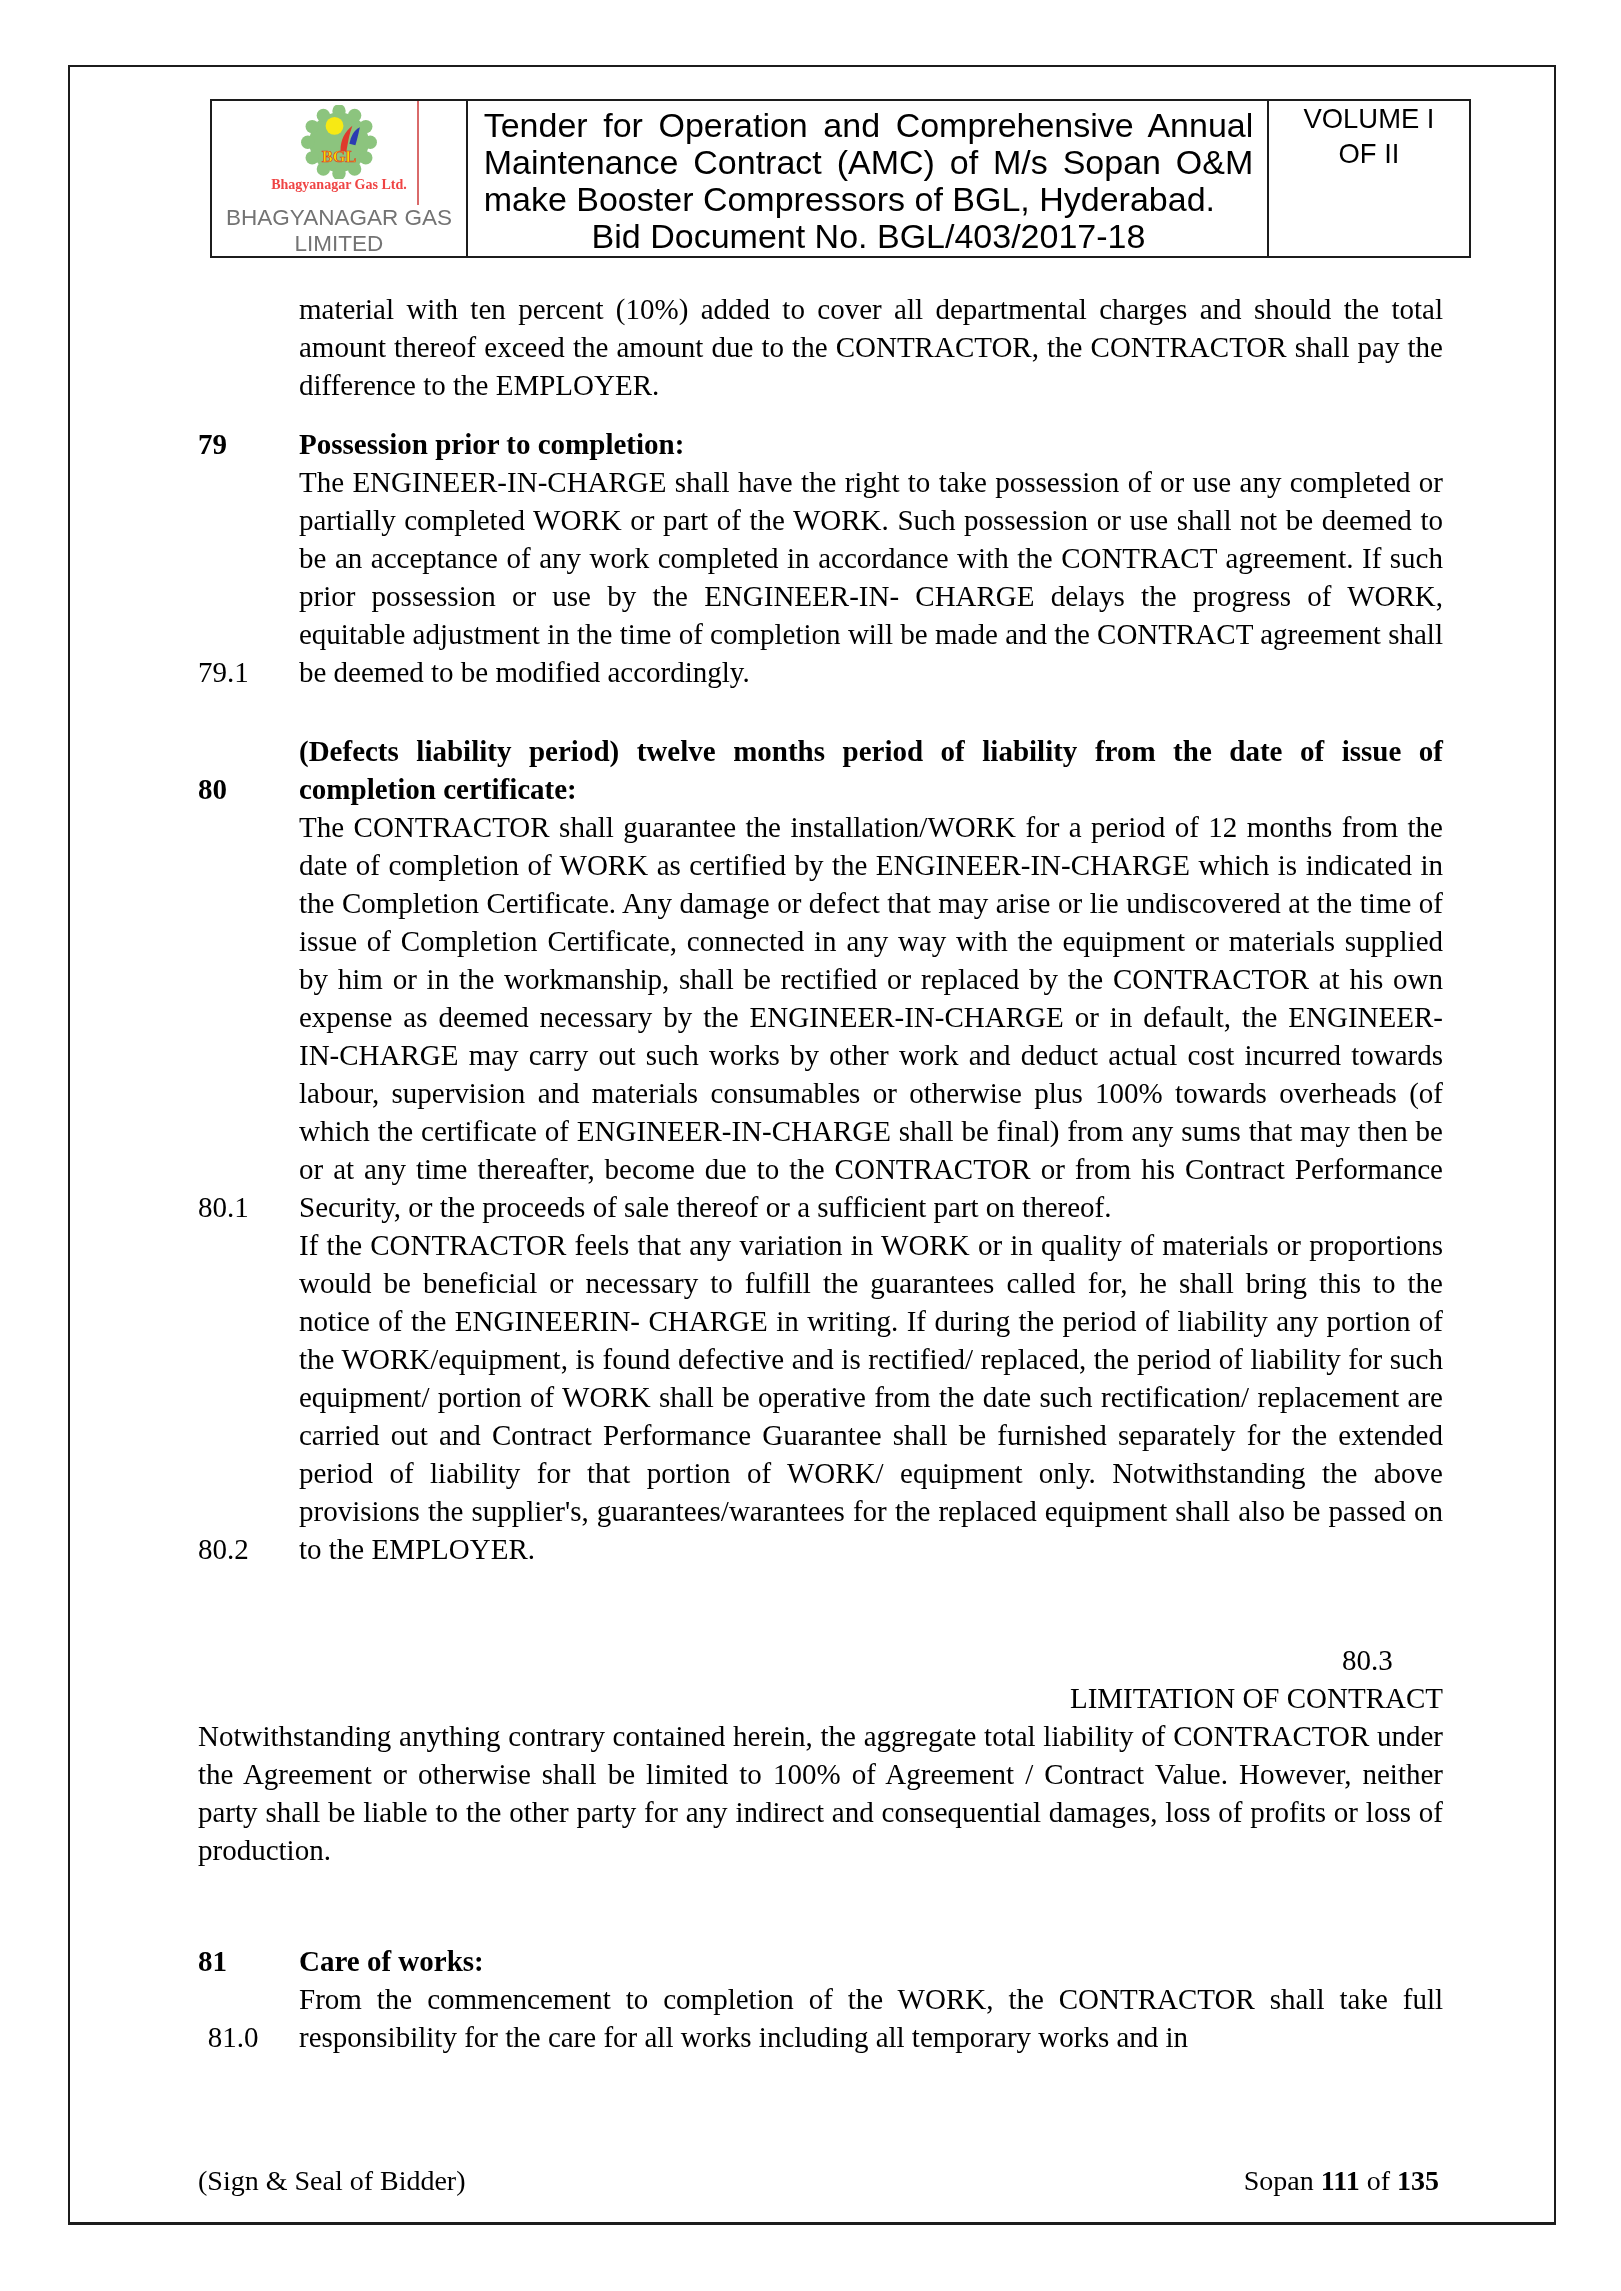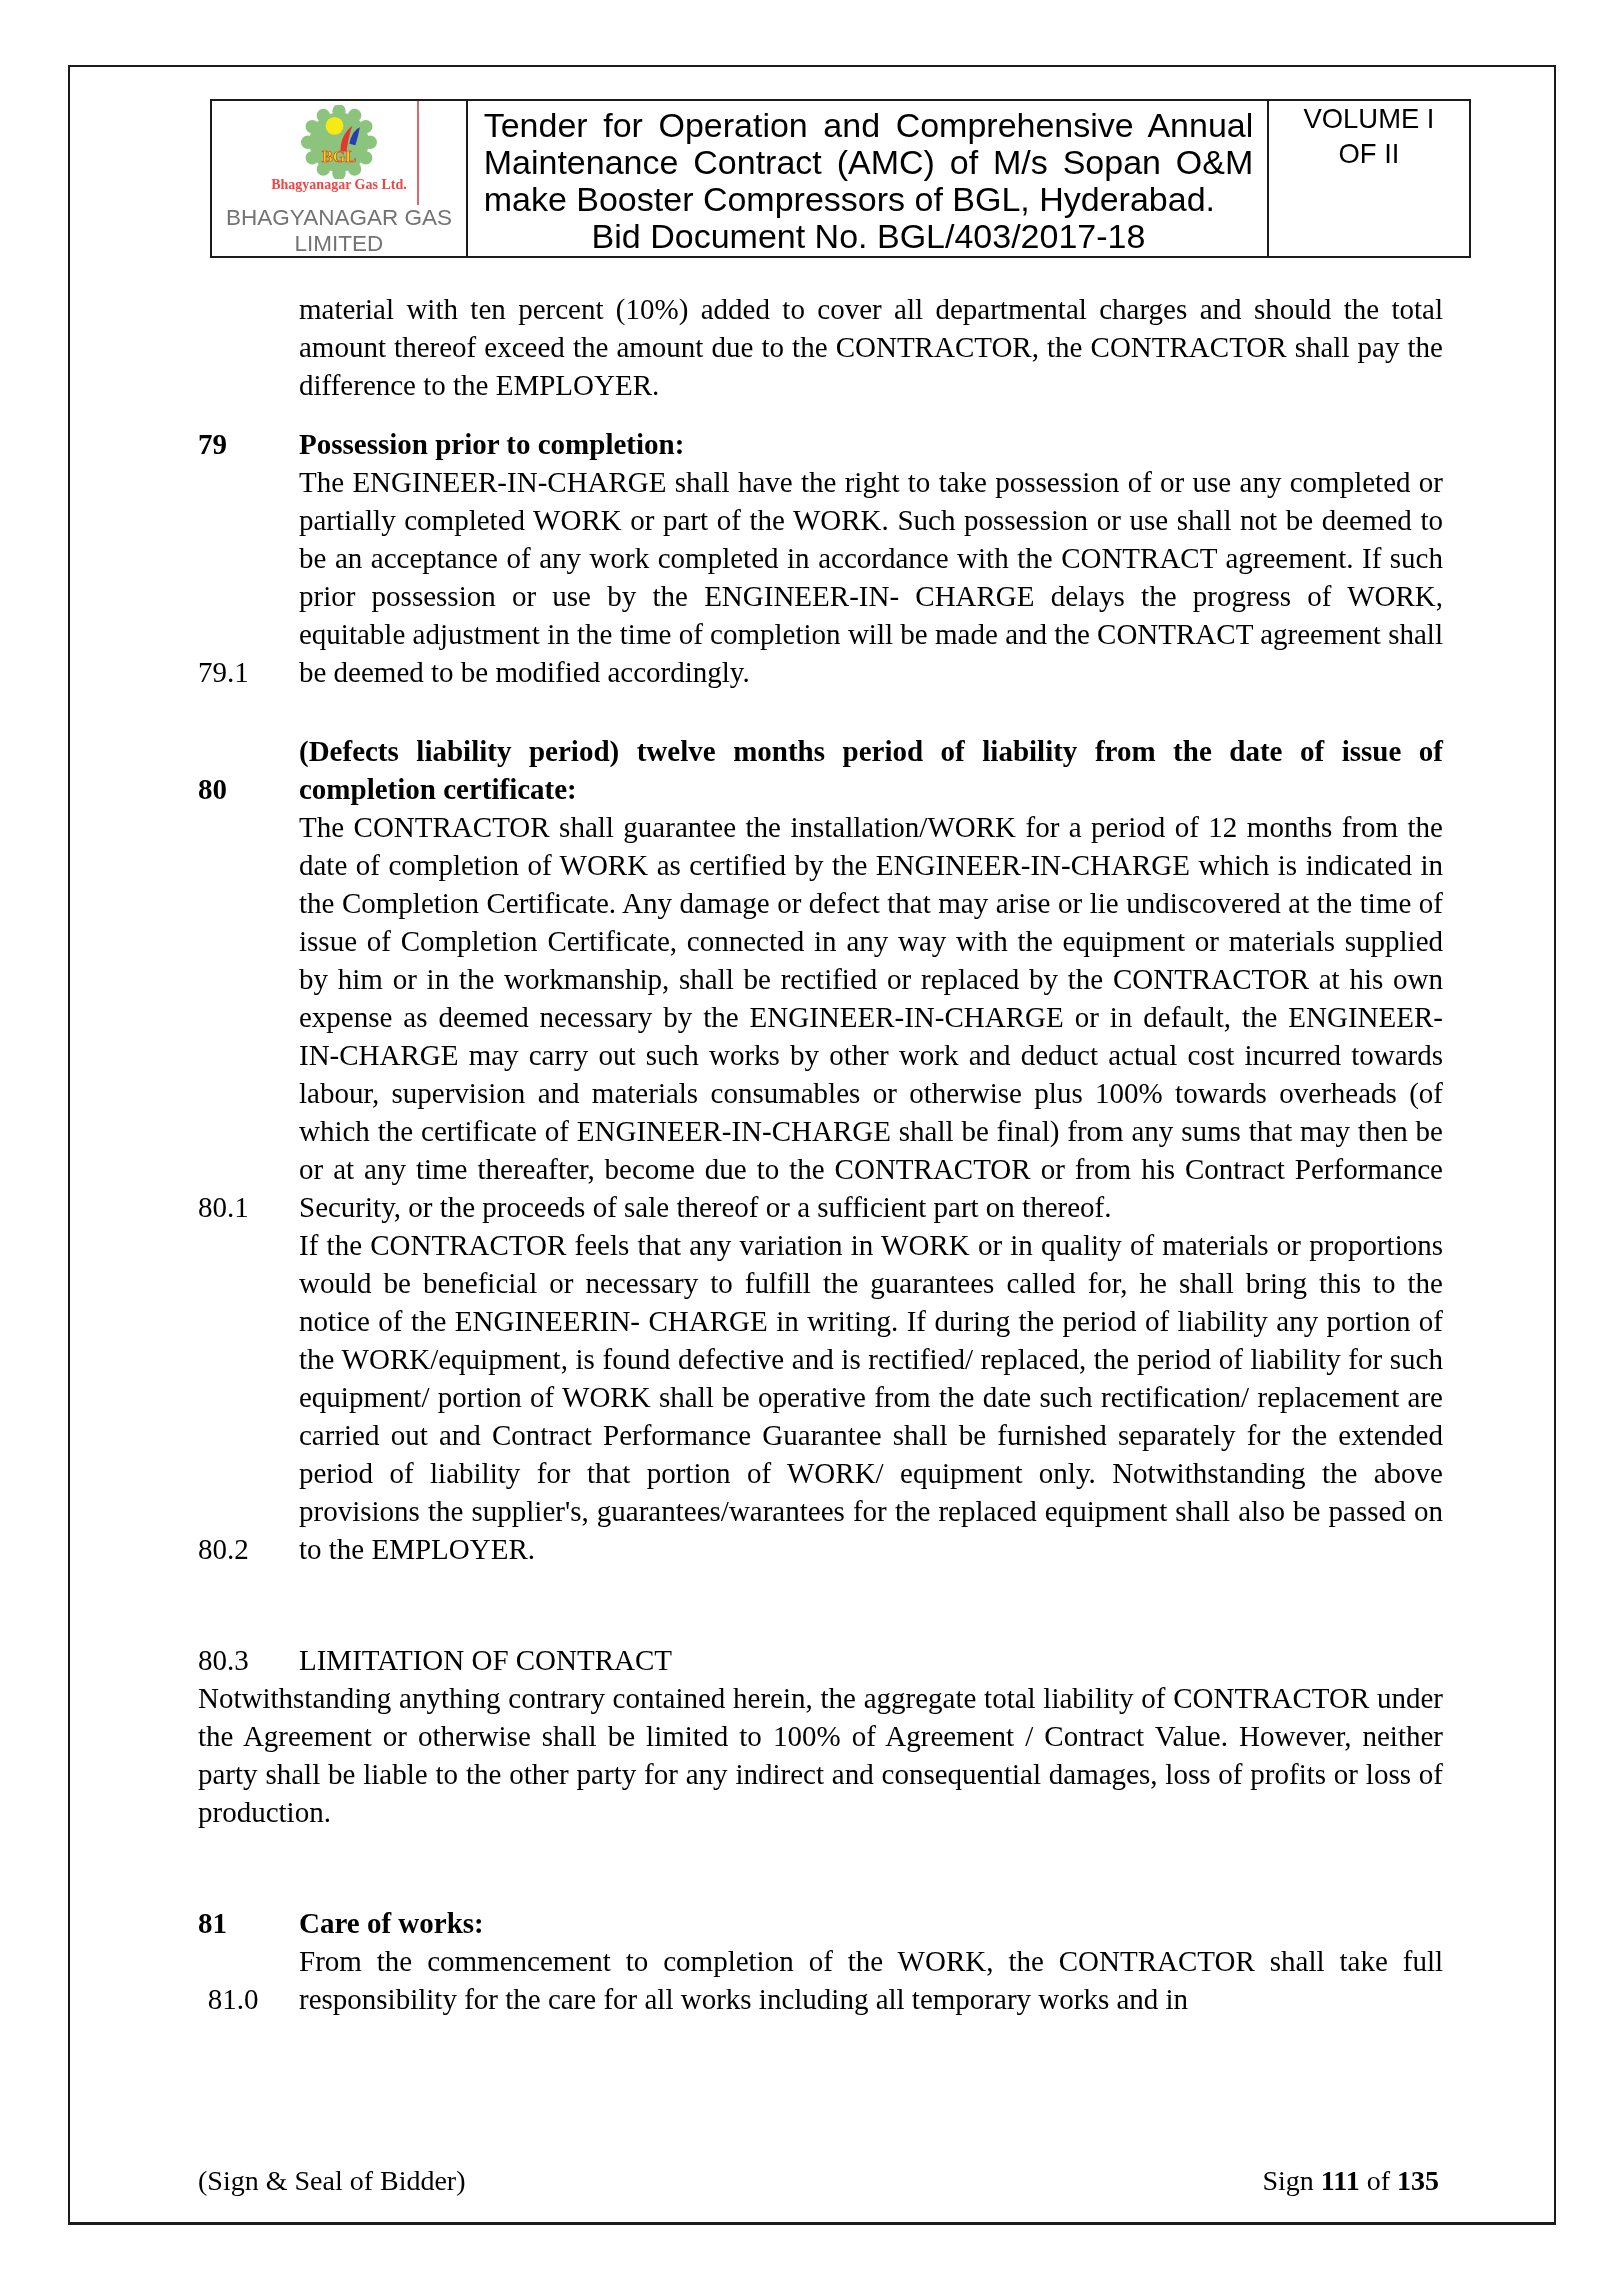--- a/index.html
+++ b/index.html
@@ -102,21 +102,21 @@
   }
   .sec { display: flex; margin: 0; align-items: flex-end; }
   .sec .num { width: 101px; flex: none; }
   .sec .txt { flex: 1; }
   .sec.item .txt, .sec.continuation .txt { text-align: justify; }
   .sec.heading { font-weight: bold; }
   .sec.heading .txt { text-align: justify; }
   .sec.paragraph { display: block; text-align: justify; }
   [data-name="section-79"]   { margin-top: 21px; }
   [data-name="section-80"]   { margin-top: 41px; }
-  [data-name="section-80-3"] { margin-top: 73px; }
+  [data-name="section-80-3"] { margin-top: 73px; flex-direction: column; }
   [data-name="section-80-3"] .num { width: 101px; }
   [data-name="section-81"]   { margin-top: 73px; }
   [data-name="section-81-0"] .num { padding-left: 9.8px; box-sizing: border-box; }
   
   .doc-footer {
     position: absolute;
     left: 128px;
     right: 115px;
     bottom: 25.5px;
     display: flex;
@@ -208,18 +208,18 @@
       </div>
       <div class="sec item" data-name="section-81-0">
         <div class="num" data-name="section-number">81.0</div>
         <div class="txt" data-name="section-text">From the commencement to completion of the WORK, the CONTRACTOR shall take full responsibility for the care for all works including all temporary works and in</div>
       </div>
     </div>
 
   <div class="doc-footer" data-name="footer">
     <span data-name="sign-seal-label">(Sign &amp; Seal of Bidder)</span>
     <span data-name="page-indicator">
-      <span data-name="page-label">Sign</span>&nbsp;<b data-name="page-number">111</b>&nbsp;<span data-name="of-label">of</span>&nbsp;<b data-name="total-pages">135</b>
+      <span data-name="page-label">Sopan</span>&nbsp;<b data-name="page-number">111</b>&nbsp;<span data-name="of-label">of</span>&nbsp;<b data-name="total-pages">135</b>
     </span>
   </div>
 
 </div>
 
 
 </body></html>

